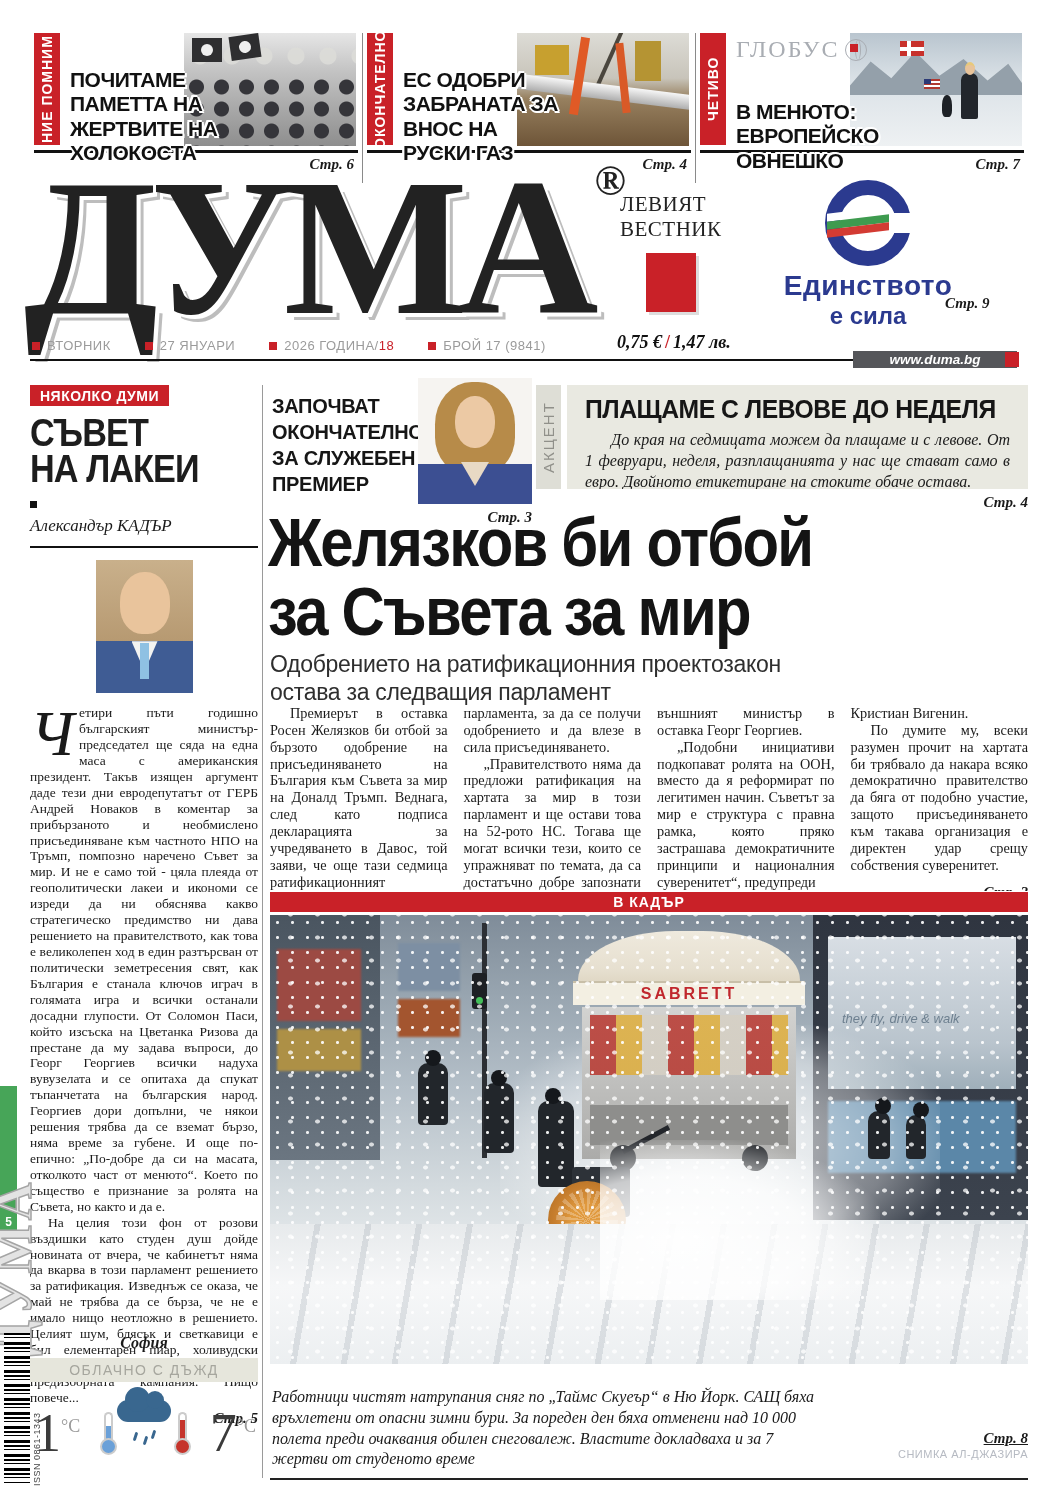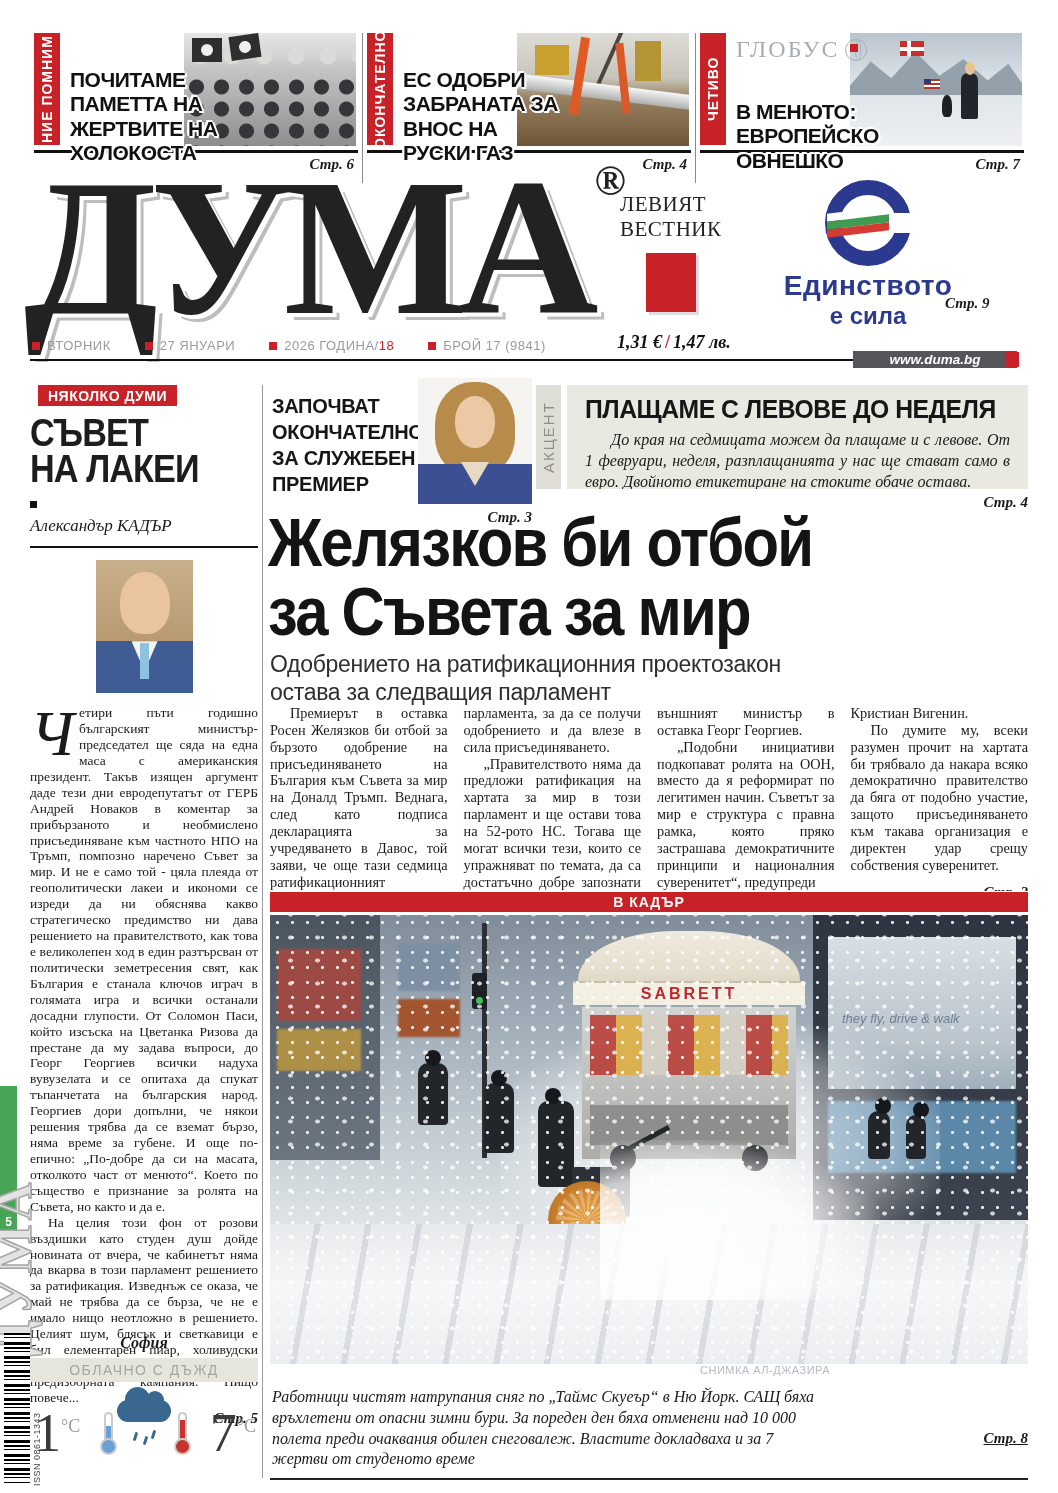--- a/index.html
+++ b/index.html
@@ -83,21 +83,21 @@
   .price .sep { color:#c92128; font-style:normal; padding:0 3px; }
   .mast-rule { position:absolute; left:30px; top:359px; width:968px; height:2px; background:#111; }
   .site { position:absolute; left:853px; top:351px; width:164px; height:17px; background:#55565a; color:#fff;
           font:bold italic 13.5px "Liberation Sans", sans-serif; display:flex; align-items:center; justify-content:center; }
   .site-sq { position:absolute; left:1005px; top:352px; width:14px; height:15px; background:#c92128; }
   .v-div { position:absolute; left:262px; top:385px; width:1px; height:1093px; background:#9a9a9a; }
 
   
   .opinion { position:absolute; left:30px; top:385px; width:228px; }
   .op-label { display:inline-block; background:#c92128; color:#fff; padding:3px 10px 2px;
-              font:bold 14px "Liberation Sans", sans-serif; letter-spacing:0.5px;margin-left:8px; }
+              font:bold 14px "Liberation Sans", sans-serif; letter-spacing:0.5px; }
   .op-head { margin-top:9px; font:bold 38px/0.95 "Liberation Sans", sans-serif; letter-spacing:-1px; color:#1d1d1d; }
   .op-head span { display:block; transform:scaleX(0.9); transform-origin:left; }
   .op-bullet { width:7px; height:7px; background:#111; margin:14px 0 8px; }
   .op-author { font:italic 17px "Liberation Serif", serif; }
   .op-rule { height:2px; background:#111; margin:10px 0 12px; }
   .op-photo { position:relative; width:97px; height:133px; margin:0 auto 12px; overflow:hidden;
               background:linear-gradient(180deg,#c9b08b 0%,#b79a72 60%,#a4875f 100%); }
   .sp-head { position:absolute; left:24px; top:12px; width:50px; height:62px; background:#e9c49c; border-radius:48% 48% 44% 44%; }
   .sp-suit { position:absolute; left:0; bottom:0; width:100%; height:52px; background:#3f5c94; }
   .sp-shirt { position:absolute; left:36px; bottom:22px; width:26px; height:30px; background:#f3f3f1;
@@ -219,21 +219,21 @@
               background:radial-gradient(ellipse at 28% 62%, rgba(255,255,255,0.97) 0%, rgba(255,255,255,0.75) 45%, transparent 75%); }
   .ph-ground { position:absolute; left:0; right:0; bottom:0; height:140px;
                background:linear-gradient(180deg,#e7eaec 0%,#f6f7f8 45%,#eceff1 100%); }
   .ph-tracks { position:absolute; left:0; right:0; bottom:0; height:140px;
                background:repeating-linear-gradient(100deg, transparent 0 44px, rgba(150,160,170,0.25) 44px 50px); }
   .ph-flakes1 { position:absolute; inset:0;
       background-image:radial-gradient(rgba(255,255,255,0.9) 1.2px, transparent 1.8px); background-size:15px 15px; }
   .ph-flakes2 { position:absolute; inset:0;
       background-image:radial-gradient(rgba(255,255,255,0.75) 2px, transparent 2.8px); background-size:27px 23px;
       background-position:7px 11px; filter:blur(0.4px); }
-  .credit { position:absolute; left:700px; top:1364px; width:328px; 
+  .credit { position:absolute; left:700px; top:1448px; width:328px; text-align:right;
             font:11px "Liberation Sans", sans-serif; color:#b6bac2; letter-spacing:0.5px; }
   .caption { position:absolute; left:272px; top:1387px; width:545px; font:italic 16px/1.3 "Liberation Serif", serif; }
   .caption-page { position:absolute; left:900px; top:1430px; width:128px; text-align:right; font:bold italic 15px "Liberation Serif", serif;text-decoration:underline; }
   .bottom-rule { position:absolute; left:270px; top:1478px; width:758px; height:2px; background:#222; }
 </style>
 </head>
 <body>
 
 <div class="page">
 
@@ -319,21 +319,21 @@
     <div class="d-item">
         <span class="d-sq"></span>
         <span>2026 ГОДИНА/</span>
         <span class="d-red">18</span>
       </div>
     <div class="d-item">
         <span class="d-sq"></span>
         <span>БРОЙ 17 (9841)</span>
       </div>
   </div>
-  <div class="price"><span>1,31 €</span><span class="sep">/</span><span>1,47 лв.</span></div>
+  <div class="price"><span>0,75 €</span><span class="sep">/</span><span>1,47 лв.</span></div>
   <div class="mast-rule"></div>
   <div class="site">www.duma.bg</div>
   <div class="site-sq"></div>
   <div class="v-div"></div>
 
   <div class="opinion">
     <span class="op-label">НЯКОЛКО ДУМИ</span>
     <div class="op-head">
       <span>СЪВЕТ</span>
       <span>НА ЛАКЕИ</span>

